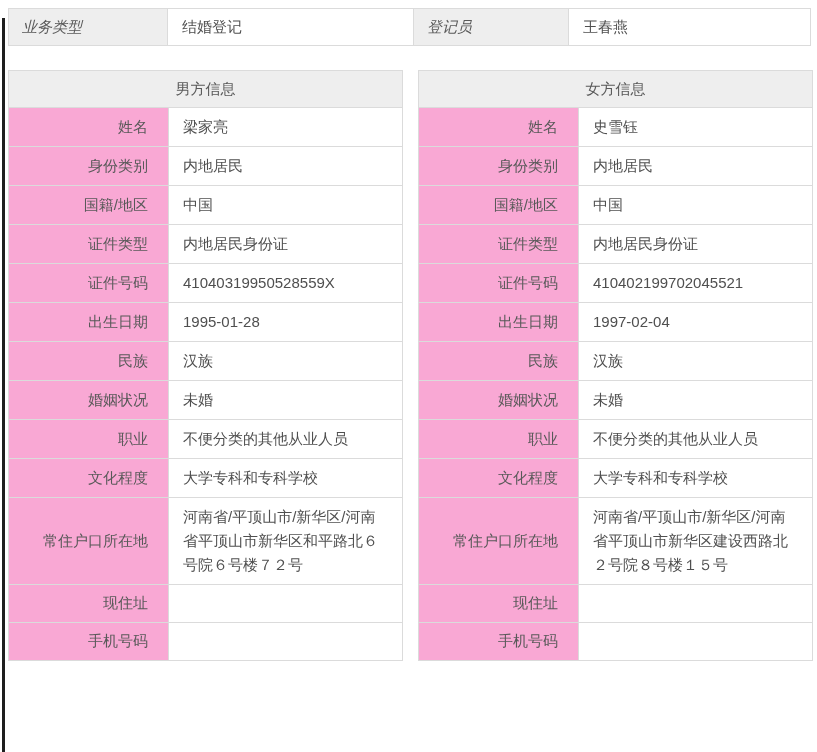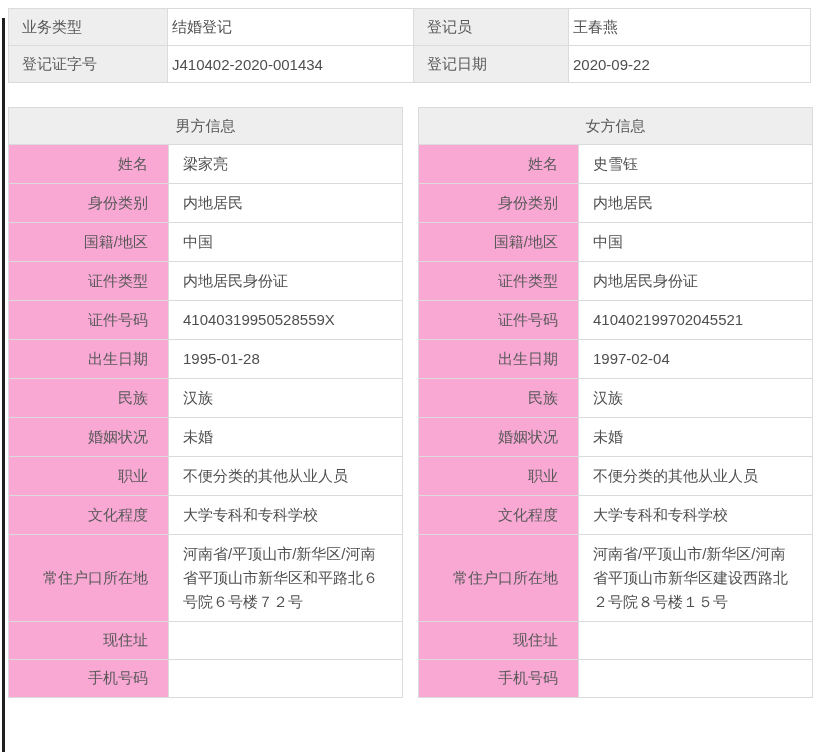--- a/index.html
+++ b/index.html
@@ -17,25 +17,25 @@
   .content { padding: 8px 7px 0 8px; }
 
   table { border-collapse: collapse; table-layout: fixed; }
   td, th { border: 1px solid #dbdbdb; font-size: 15px; overflow: hidden; }
 
   
   .summary-table { width: 802px; }
   .summary-table td { height: 37px; }
   .summary-table .lbl {
     background: #eeeeee; color: #595959;
-    text-align: left; padding: 0 8px 0 13px;
+    text-align: left; padding: 0 8px 0 13px; font-style: italic;
   }
   .summary-table .val {
     background: #ffffff; color: #4f4f4f;
-    text-align: left; padding: 0 8px 0 4px;
+    text-align: left; padding: 0 8px 0 14px;
   }
 
   
   .person-tables { margin-top: 24px; display: flex; gap: 15px; }
   .person-table { width: 394px; }
   .person-table th {
     height: 37px; background: #eeeeee; color: #595959;
     font-weight: normal; text-align: center;
   }
   .person-table td { height: 38px; }
@@ -63,26 +63,20 @@
           <col style="width:155px">
           <col style="width:242px">
       </colgroup>
       <tbody>
           <tr>
         <td class="lbl">业务类型</td>
         <td class="val">结婚登记</td>
         <td class="lbl">登记员</td>
         <td class="val">王春燕</td>
       </tr>
-      <tr>
-        <td class="lbl">登记证字号</td>
-        <td class="val">J410402-2020-001434</td>
-        <td class="lbl">登记日期</td>
-        <td class="val">2020-09-22</td>
-      </tr>
     </tbody>
       </table>
 
     <div class="person-tables">
 
       <table class="person-table">
         <colgroup>
             <col style="width:160px">
             <col style="width:234px">
           </colgroup>

